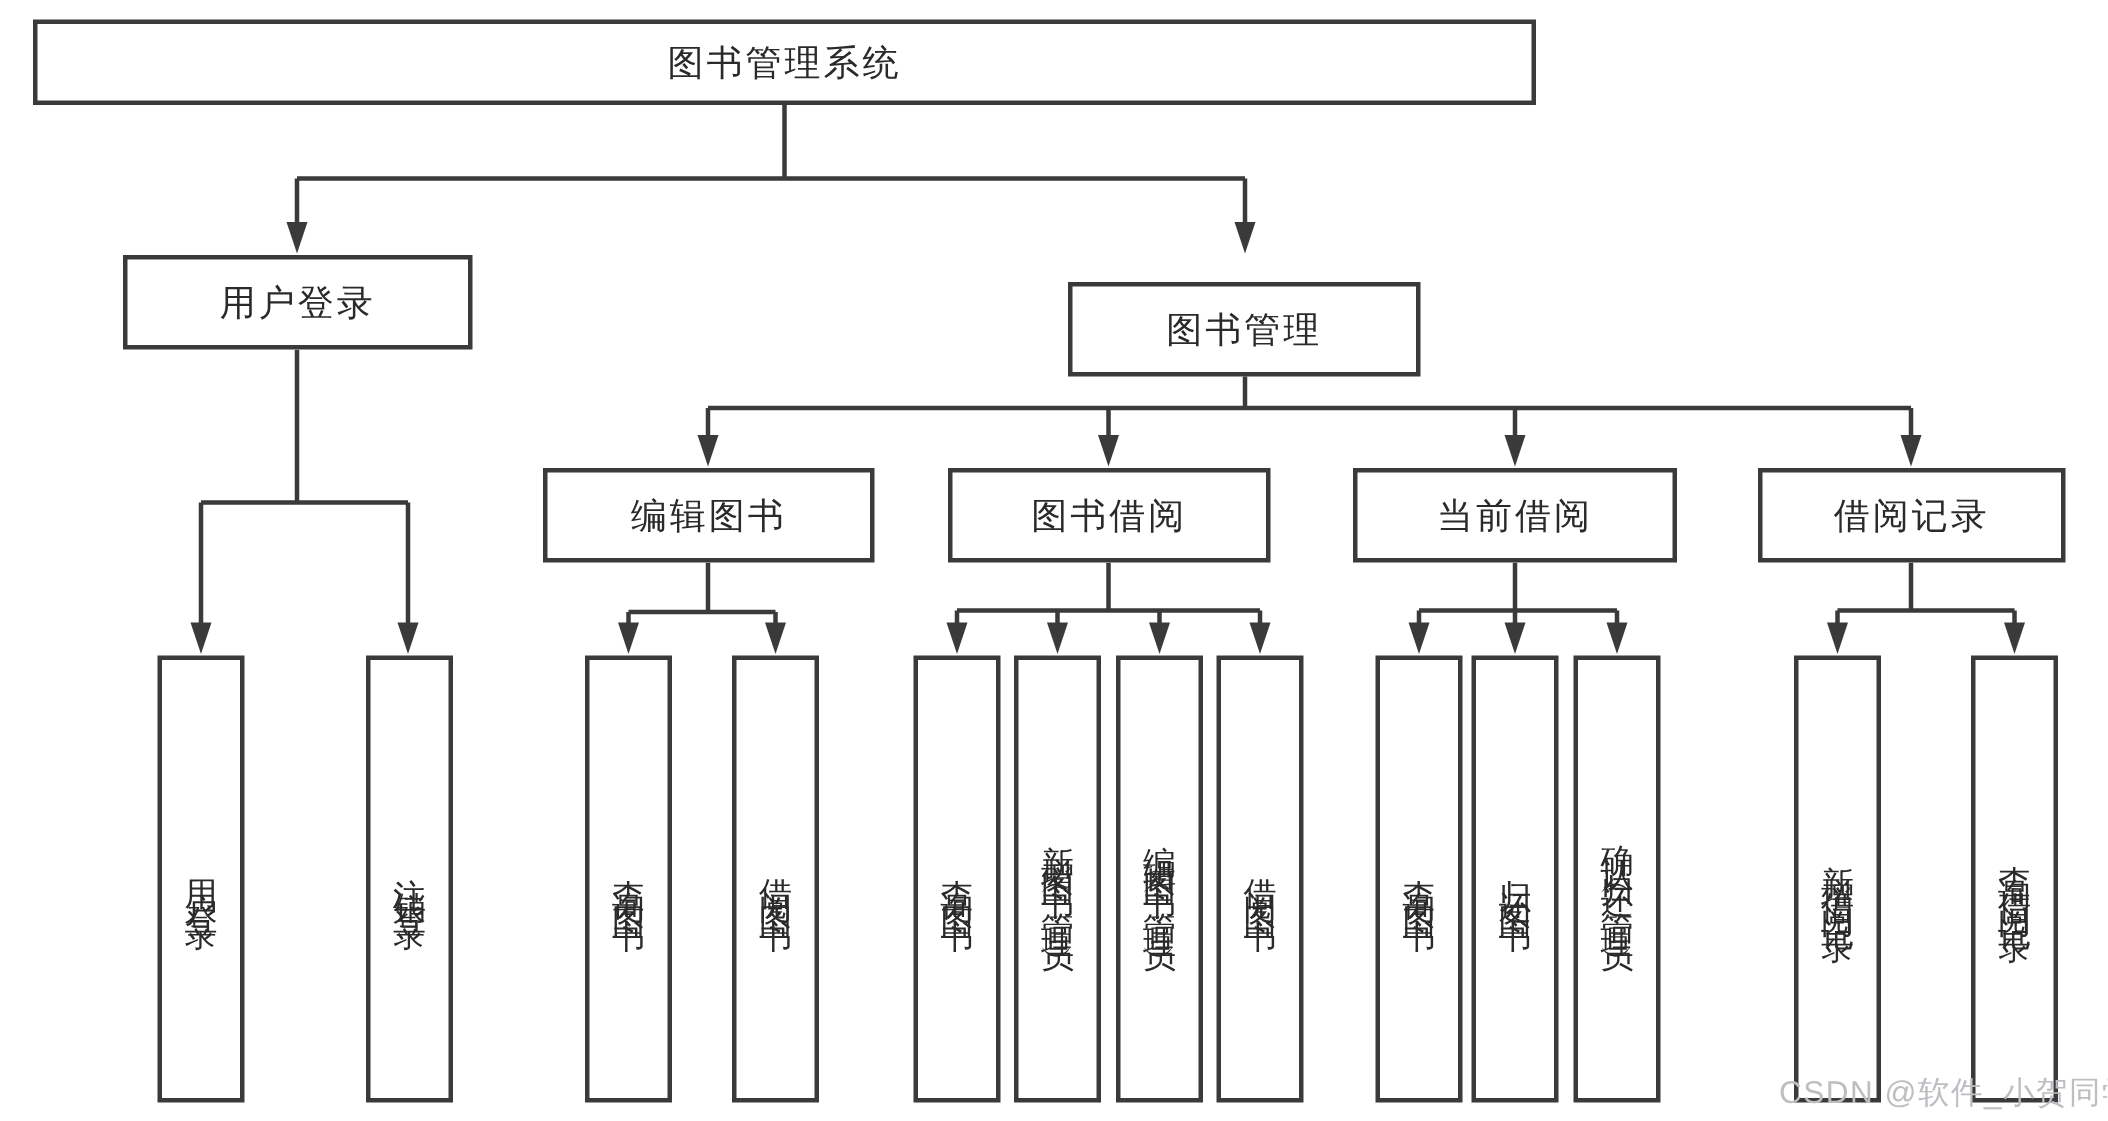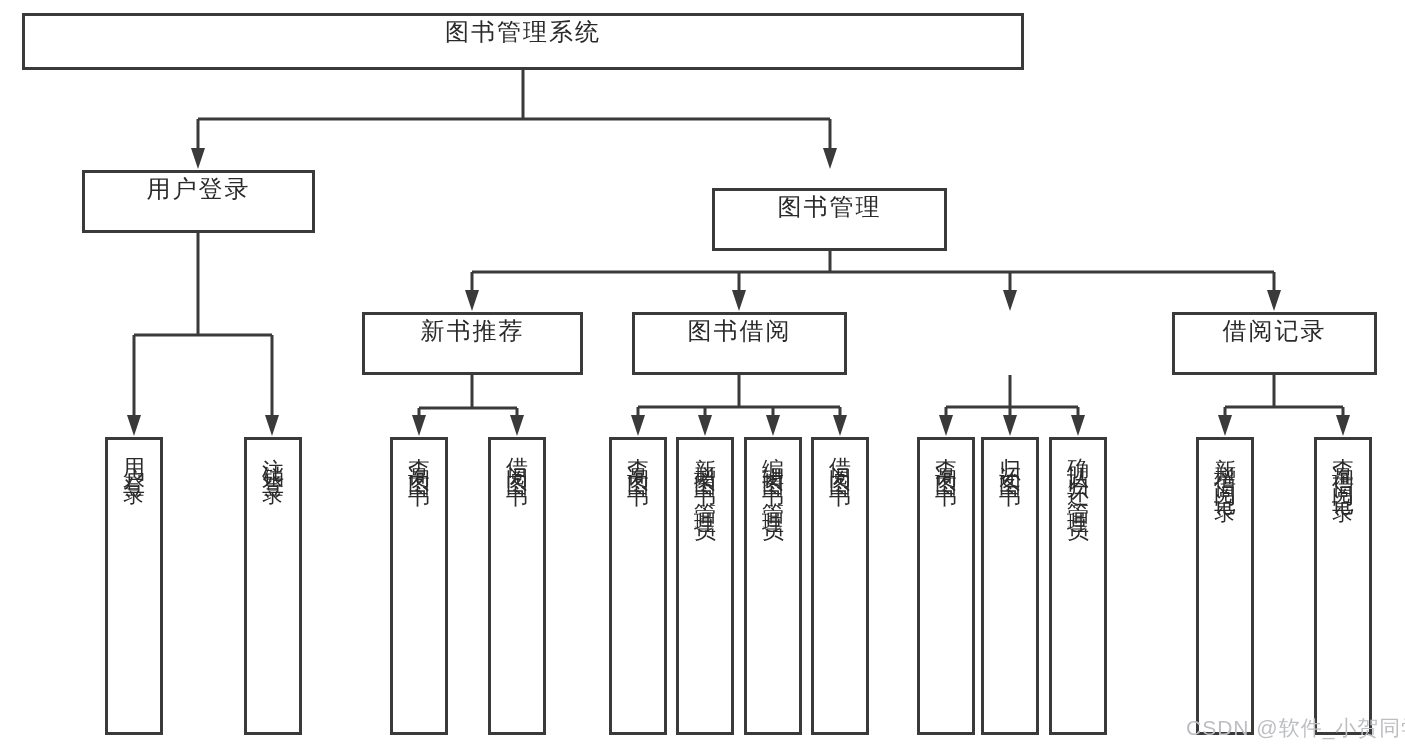--- a/index.html
+++ b/index.html
@@ -24,20 +24,21 @@
   .connectors polygon {
     fill: #3a3a3a;
     stroke: none;
   }
   .node {
     position: absolute;
     box-sizing: border-box;
     background: #ffffff;
     border: 3px solid #3a3a3a;
     display: flex;
+    align-items: center;
     justify-content: center;
     color: #2a2a2a;
     font-size: 24px;
     letter-spacing: 2px;
     z-index: 2;
   }
   .node.leaf { font-size: 22px; }
   .node.leaf .vtext {
     writing-mode: vertical-rl;
     text-orientation: mixed;
@@ -108,24 +109,27 @@
   </div>
 
   <div class="node" style="left:82px;top:170px;width:233px;height:63px">
     <span>用户登录</span>
   </div>
   <div class="node" style="left:712px;top:188px;width:235px;height:63px">
     <span>图书管理</span>
   </div>
 
   <div class="node" style="left:362px;top:312px;width:221px;height:63px">
-    <span>新书推荐</span>
+    <span>编辑图书</span>
   </div>
   <div class="node" style="left:632px;top:312px;width:215px;height:63px">
     <span>图书借阅</span>
+  </div>
+  <div class="node" style="left:902px;top:312px;width:216px;height:63px">
+    <span>当前借阅</span>
   </div>
   <div class="node" style="left:1172px;top:312px;width:205px;height:63px">
     <span>借阅记录</span>
   </div>
 
   <div class="node leaf" style="left:105px;top:437px;width:58px;height:298px">
     <span class="vtext">用户登录</span>
   </div>
   <div class="node leaf" style="left:244px;top:437px;width:58px;height:298px">
     <span class="vtext">注销登录</span>

